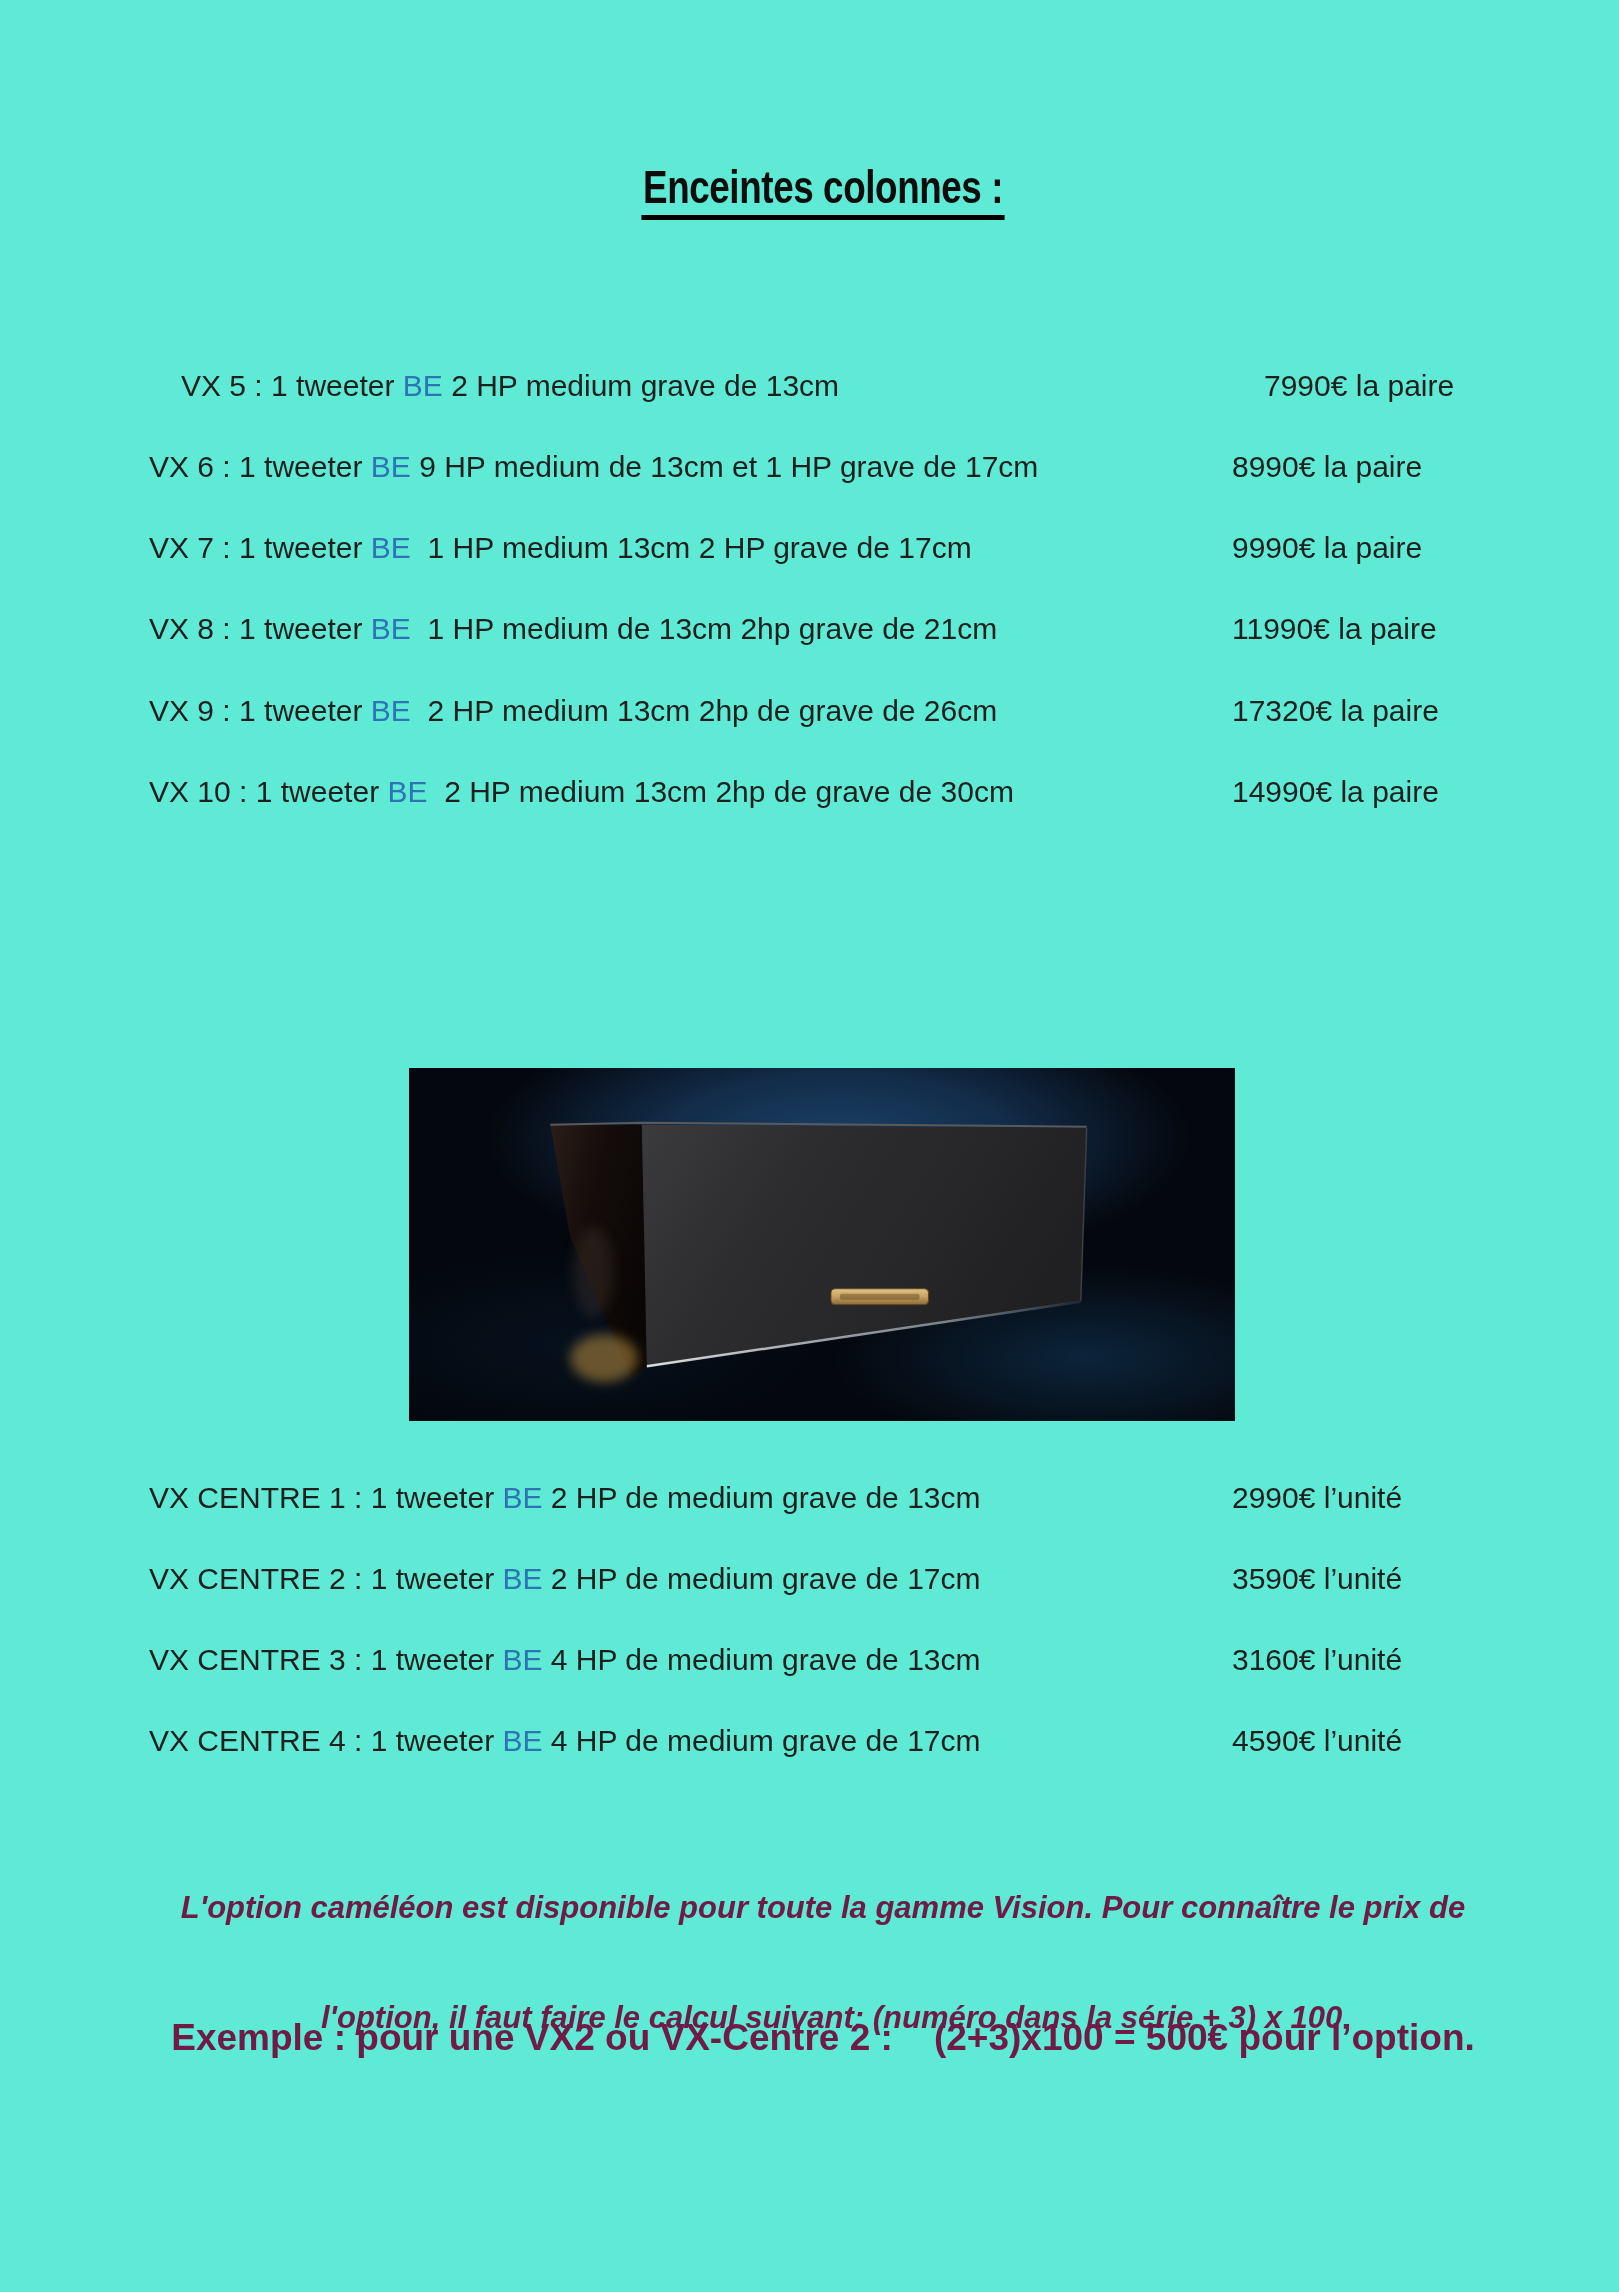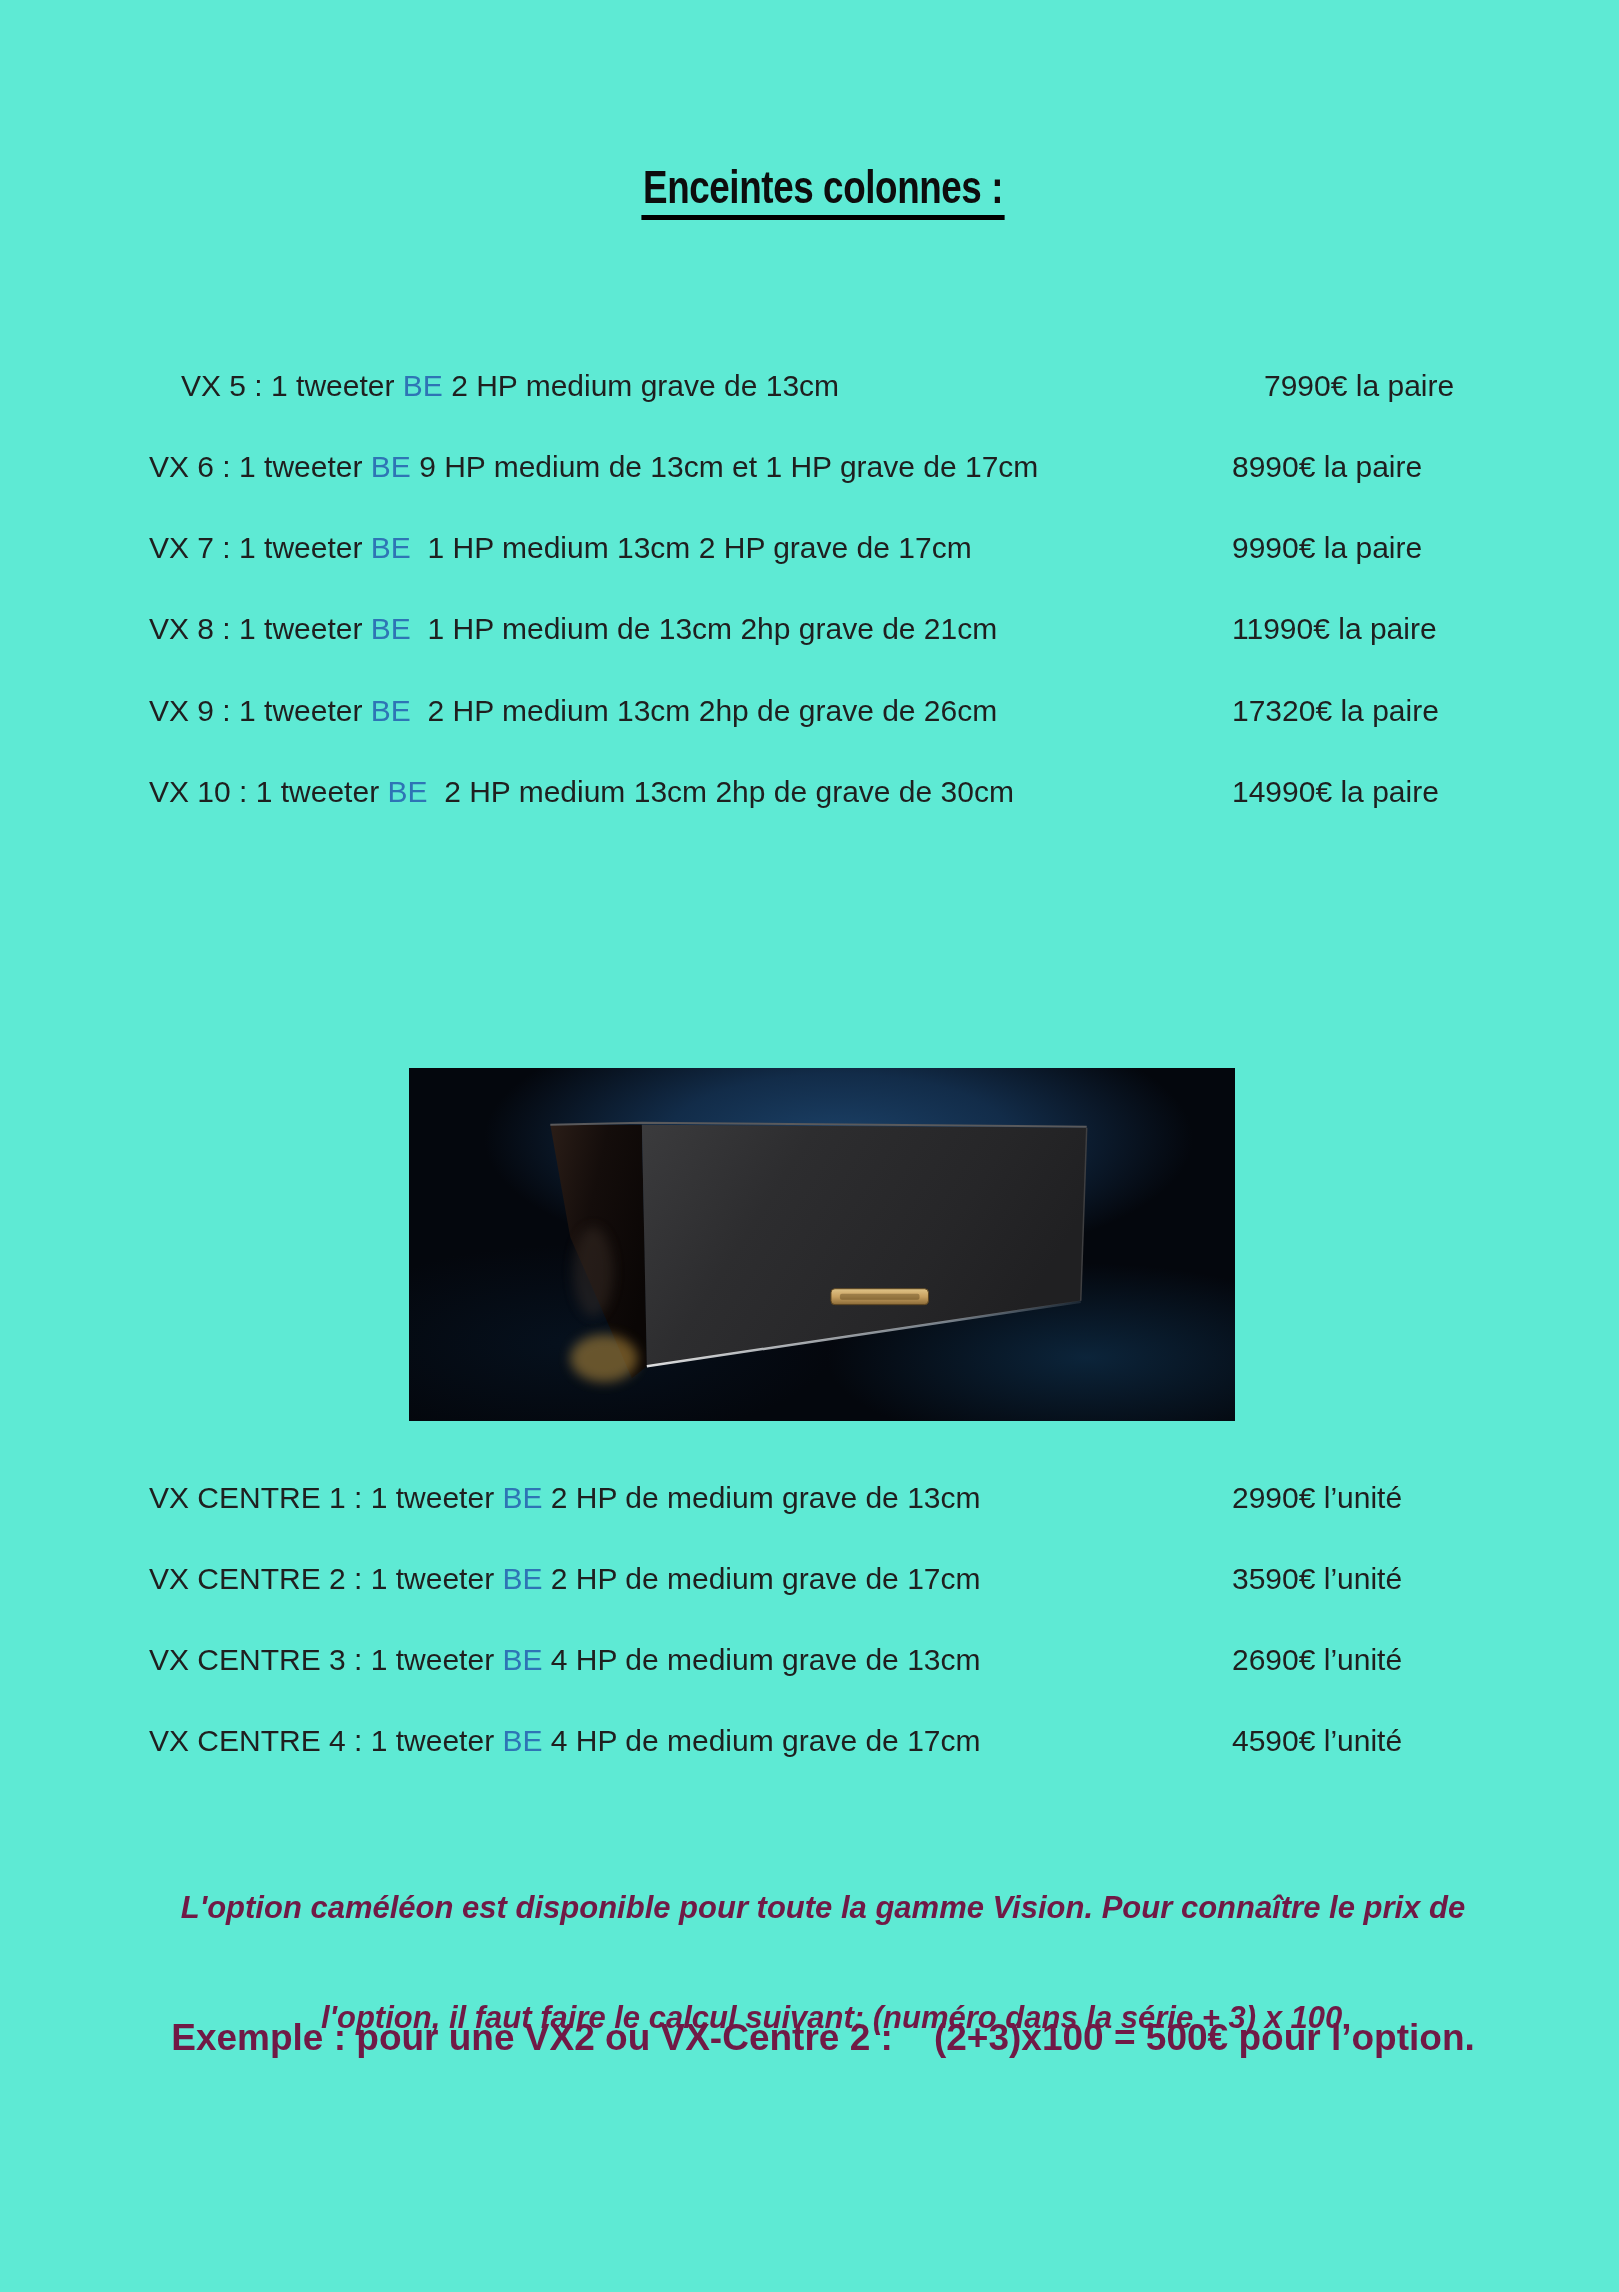--- a/index.html
+++ b/index.html
@@ -117,21 +117,21 @@
       <line x1="239" y1="300" x2="675" y2="235" stroke="url(#edgeGrad)" stroke-width="2.5"></line>
 
       <rect x="424" y="222" width="98" height="16" rx="4" fill="url(#plateGrad)" stroke="#5c4520" stroke-width="1"></rect>
       <rect x="433" y="227" width="80" height="6" rx="2" fill="#3c2a0a" opacity="0.35"></rect>
     </svg>
   </div>
 
   <div id="central-rows">
       <div class="row" style="top: 1481px;"><span class="lbl"><span>VX CENTRE 1 : 1 tweeter </span><span class="be">BE</span><span> 2 HP de medium grave de 13cm</span></span><span class="price">2990€ l’unité</span></div>
       <div class="row" style="top: 1562px;"><span class="lbl"><span>VX CENTRE 2 : 1 tweeter </span><span class="be">BE</span><span> 2 HP de medium grave de 17cm</span></span><span class="price">3590€ l’unité</span></div>
-      <div class="row" style="top: 1643px;"><span class="lbl"><span>VX CENTRE 3 : 1 tweeter </span><span class="be">BE</span><span> 4 HP de medium grave de 13cm</span></span><span class="price">2690€ l’unité</span></div>
+      <div class="row" style="top: 1643px;"><span class="lbl"><span>VX CENTRE 3 : 1 tweeter </span><span class="be">BE</span><span> 4 HP de medium grave de 13cm</span></span><span class="price">3160€ l’unité</span></div>
       <div class="row" style="top: 1724px;"><span class="lbl"><span>VX CENTRE 4 : 1 tweeter </span><span class="be">BE</span><span> 4 HP de medium grave de 17cm</span></span><span class="price">4590€ l’unité</span></div>
     </div>
 
   <div class="note note-para"><span>L'option caméléon est disponible pour toute la gamme Vision. Pour connaître le prix de</span><br>
   <span>l'option, il faut faire le calcul suivant: (numéro dans la série + 3) x 100</span></div>
 
   <div class="note note-example">Exemple : pour une VX2 ou VX-Centre 2 :    (2+3)x100 = 500€ pour l’option.</div>
 
 </div>
 

